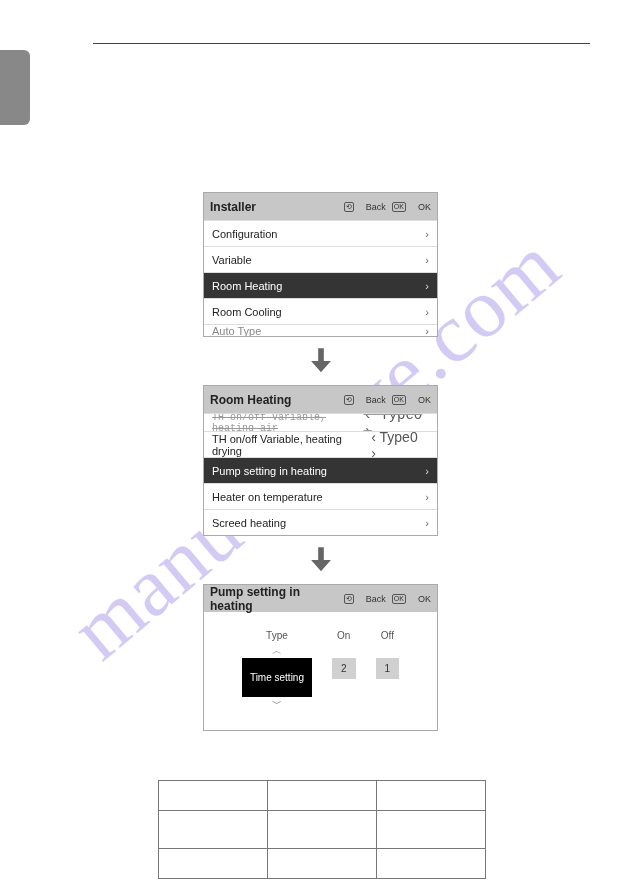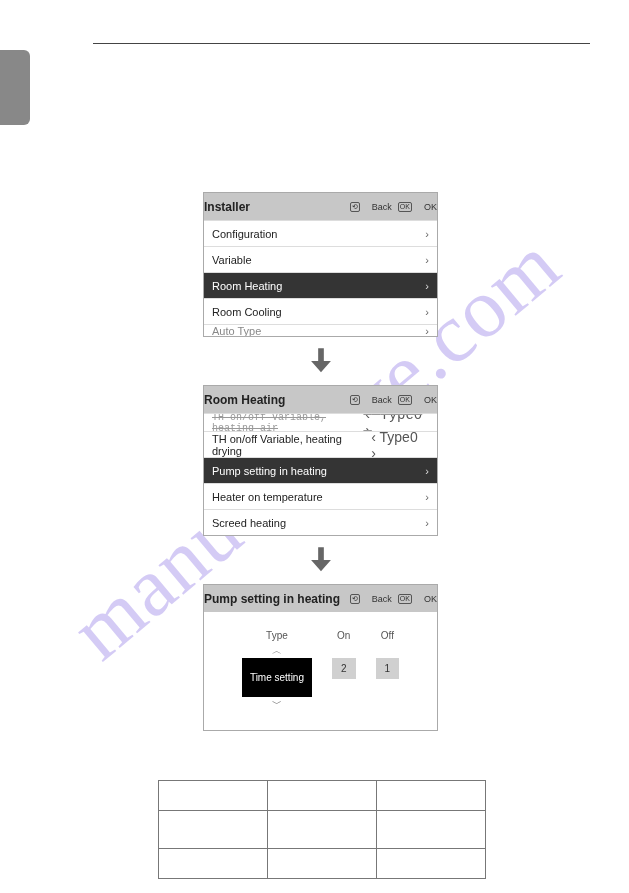--- a/index.html
+++ b/index.html
@@ -3,21 +3,21 @@
   <meta charset="utf-8">
   <style>
     * { margin:0; padding:0; box-sizing:border-box; }
     body { font-family: Arial, Helvetica, sans-serif; background:#fff; width:629px; height:893px; position:relative; }
     .page-tab { position:absolute; left:0; top:50px; width:30px; height:75px; background:#888; border-top-right-radius:6px; border-bottom-right-radius:6px; }
     .hr { position:absolute; top:43px; left:93px; width:497px; height:1px; background:#444; }
     .watermark { position:absolute; left:0; top:0; width:629px; height:893px; pointer-events:none; overflow:hidden; }
     .watermark span { position:absolute; left:50%; top:50%; transform:translate(-50%,-50%) rotate(-40deg); font-size:84px; color:rgba(100,70,220,0.28); font-family: serif; white-space:nowrap; letter-spacing:1px; }
     .col { position:absolute; left:203px; width:235px; }
     .panel { border:1px solid #aaa; background:#fff; }
-    .panel-header { background:#c7c7c7; height:27px; display:flex; align-items:center; padding:0 0; font-size:12px; font-weight:bold; color:#222; }
+    .panel-header { background:#c7c7c7; height:27px; display:flex; align-items:center; padding:0 6px; font-size:12px; font-weight:bold; color:#222; }
     .panel-header .spacer { flex:1; }
     .hdr-btn { display:flex; align-items:center; font-size:9px; font-weight:normal; color:#333; margin-left:6px; gap:12px; }
     .hdr-btn .ico { display:inline-block; border:1px solid #555; border-radius:2px; font-size:7px; line-height:8px; padding:0 1px; min-width:10px; text-align:center; }
     .menu-item { height:26px; display:flex; align-items:center; padding:0 8px; font-size:11px; color:#222; border-top:1px solid #ddd; background:#fff; position:relative; }
     .menu-item:first-of-type { border-top:none; }
     .menu-item .chev { margin-left:auto; font-size:11px; color:#666; }
     .menu-item.selected { background:#343434; color:#fff; }
     .menu-item.selected .chev { color:#ddd; }
     .menu-item.peek { height:12px; overflow:hidden; color:#888; }
     .menu-item.struck { text-decoration:line-through; color:#999; height:18px; font-size:10px; overflow:hidden;font-family:Liberation Mono, monospace;}

